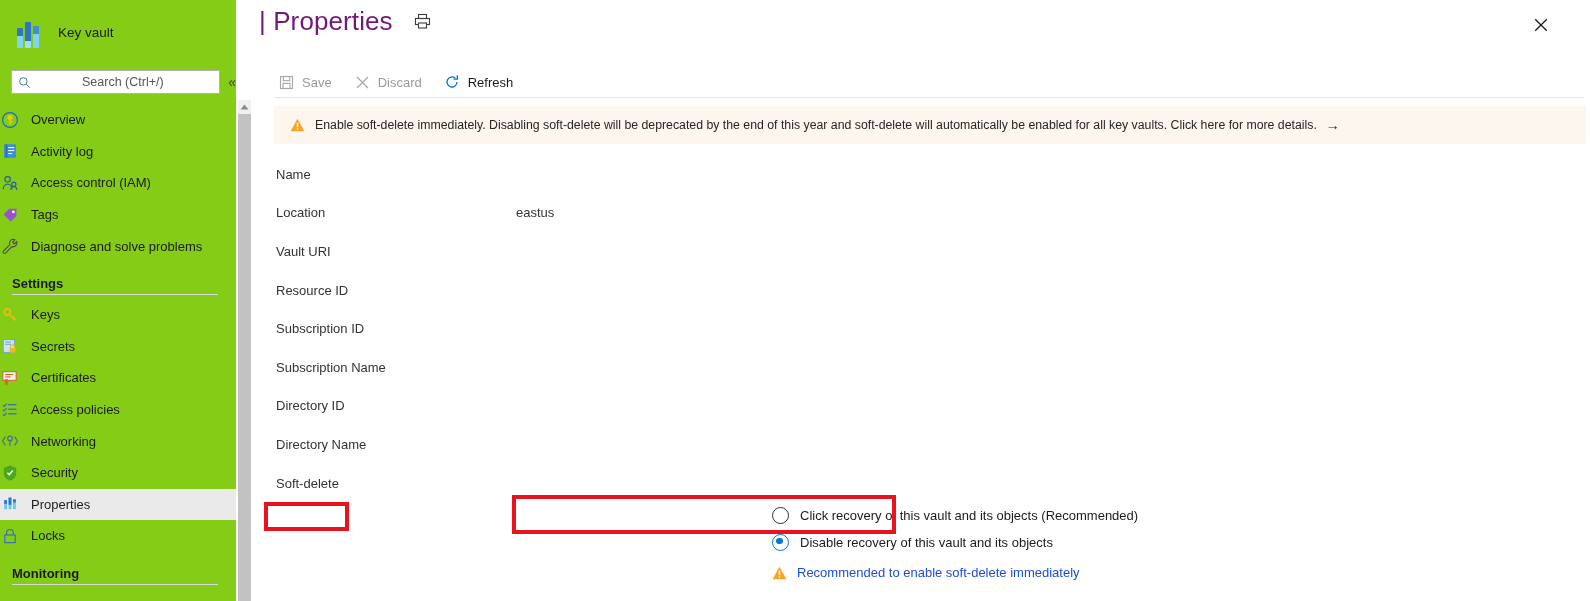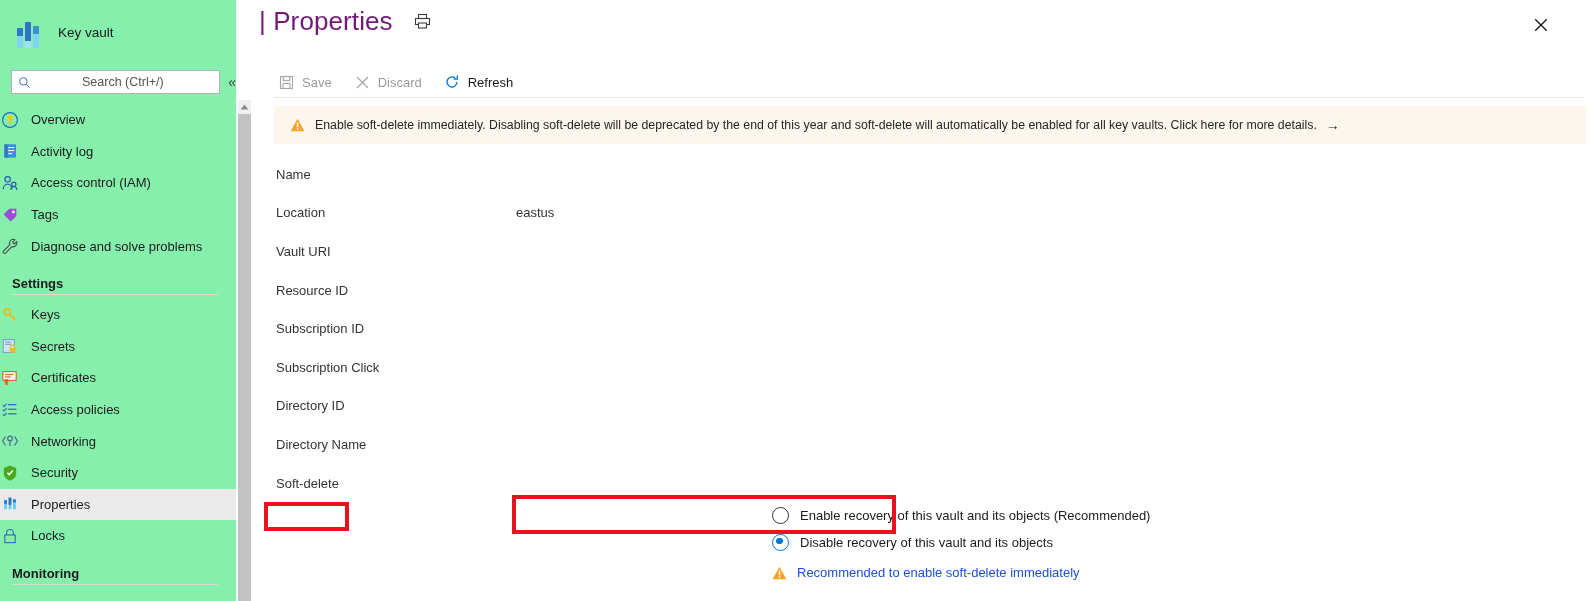--- a/index.html
+++ b/index.html
@@ -16,21 +16,21 @@
     height: 601px;
     background: #fff;
   }
 
   
   #sidebar {
     position: absolute;
     left: 0; top: 0;
     width: 236px;
     height: 601px;
-    background: #86efac;
+    background: #84cc16;
   }
   #vault-brand {
     position: absolute;
     left: 12px; top: 10px;
     display: flex;
     align-items: center;
     height: 44px;
   }
   .kv-logo {
     width: 32px; height: 32px;
@@ -585,41 +585,41 @@
         </div>
         <div class="prop-row">
           <div class="prop-label">Resource ID</div>
           <div class="prop-value"></div>
         </div>
         <div class="prop-row">
           <div class="prop-label">Subscription ID</div>
           <div class="prop-value"></div>
         </div>
         <div class="prop-row">
-          <div class="prop-label">Subscription Click</div>
+          <div class="prop-label">Subscription Name</div>
           <div class="prop-value"></div>
         </div>
         <div class="prop-row">
           <div class="prop-label">Directory ID</div>
           <div class="prop-value"></div>
         </div>
         <div class="prop-row">
           <div class="prop-label">Directory Name</div>
           <div class="prop-value"></div>
         </div>
         <div class="prop-row">
           <div class="prop-label">Soft-delete</div>
           <div class="prop-value"></div>
         </div>
       </div>
 
     <div id="radio-group">
       <div class="radio-row">
         <span class="radio-circle"></span>
-        <span>Enable recovery of this vault and its objects (Recommended)</span>
+        <span>Click recovery of this vault and its objects (Recommended)</span>
       </div>
       <div class="radio-row">
         <span class="radio-circle checked"></span>
         <span>Disable recovery of this vault and its objects</span>
       </div>
     </div>
 
     <div id="rec-note">
       <svg class="warn-tri" width="15" height="14" viewBox="0 0 15 14">
         <polygon points="7.5,0.8 14.4,13.2 0.6,13.2" fill="#f7a325"></polygon>

